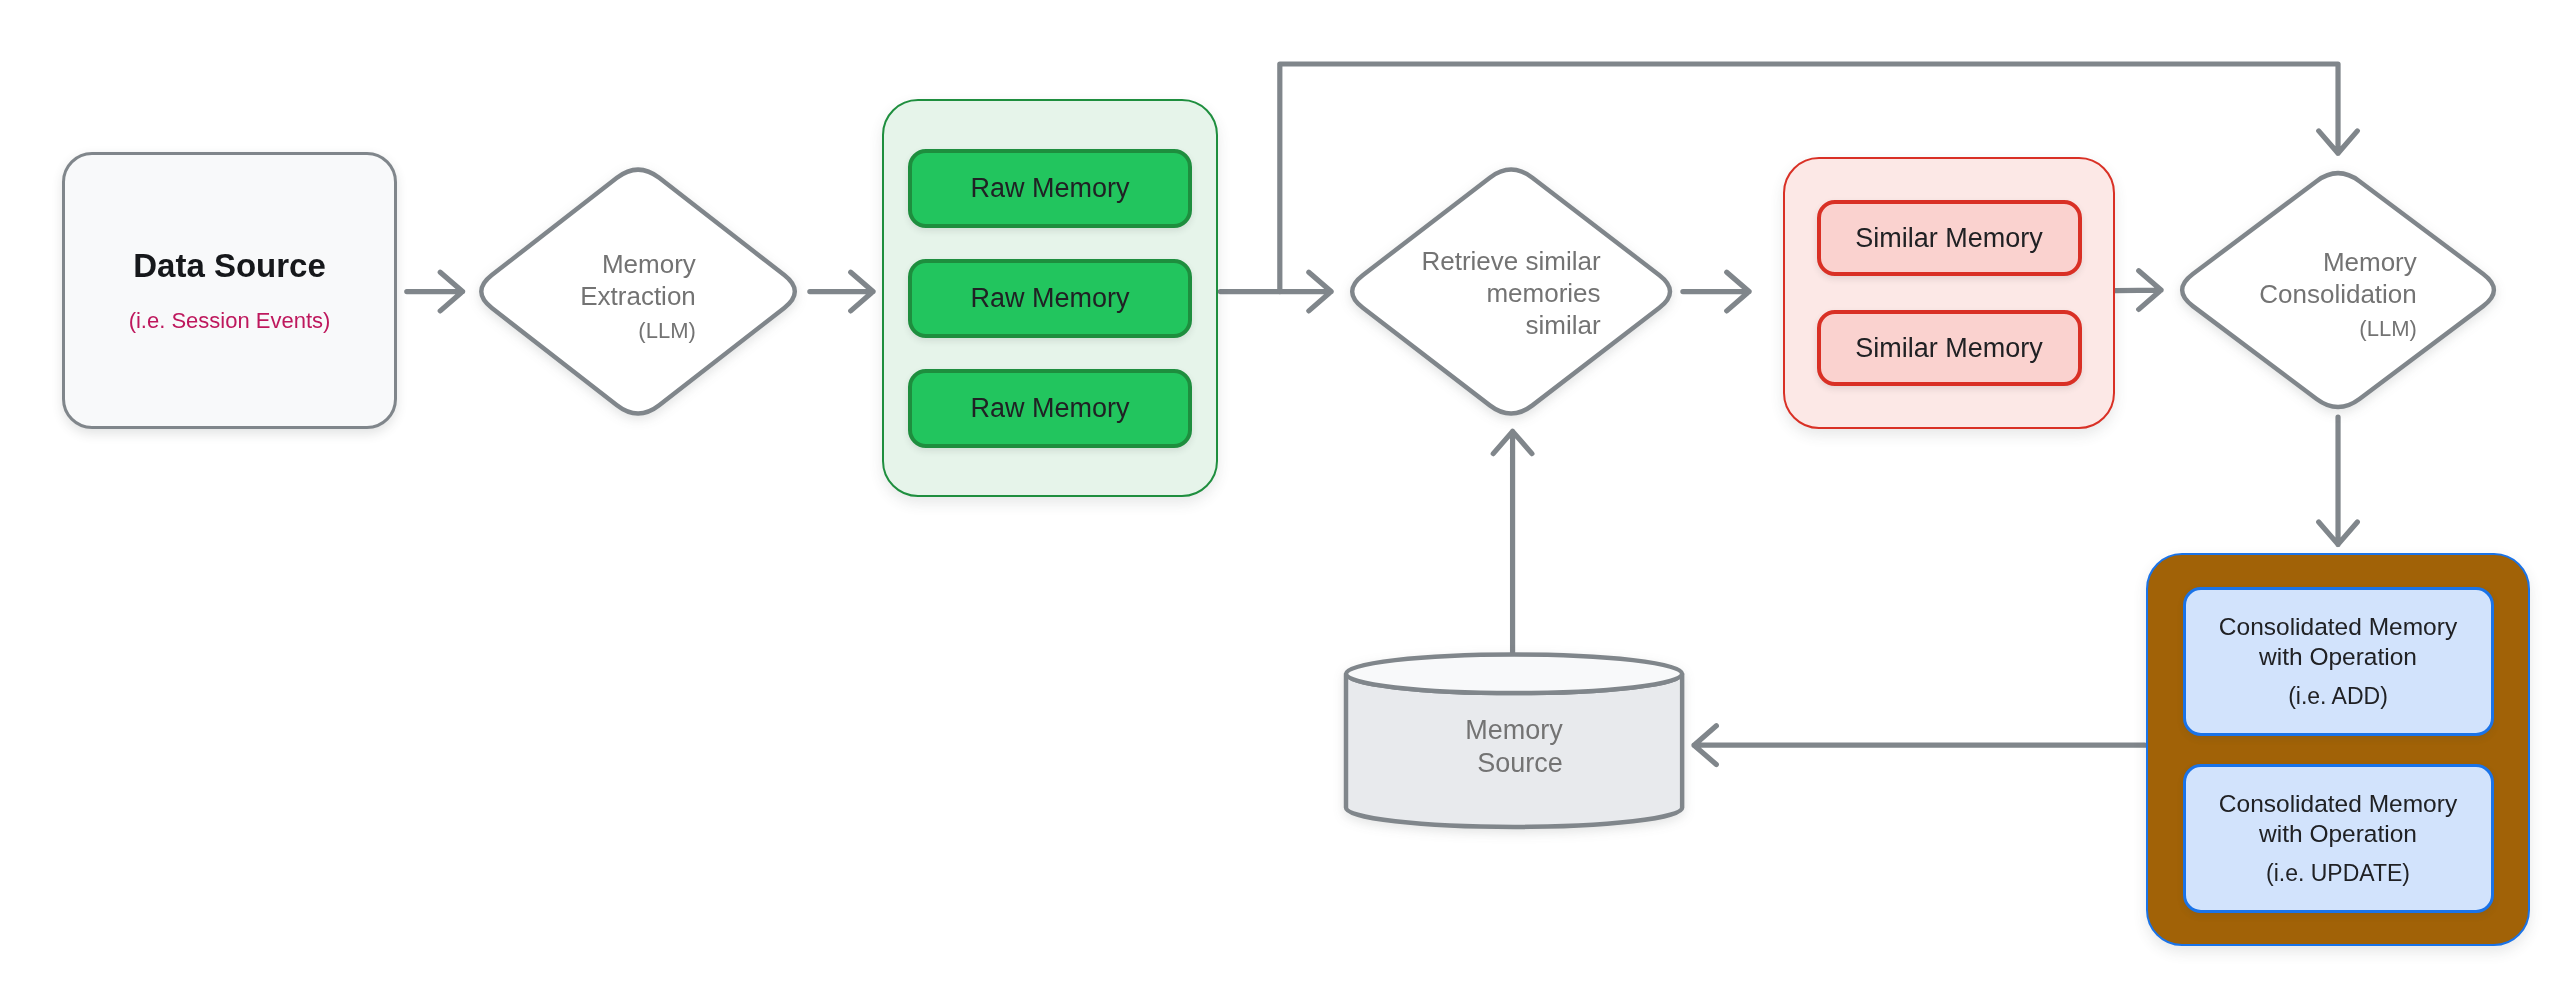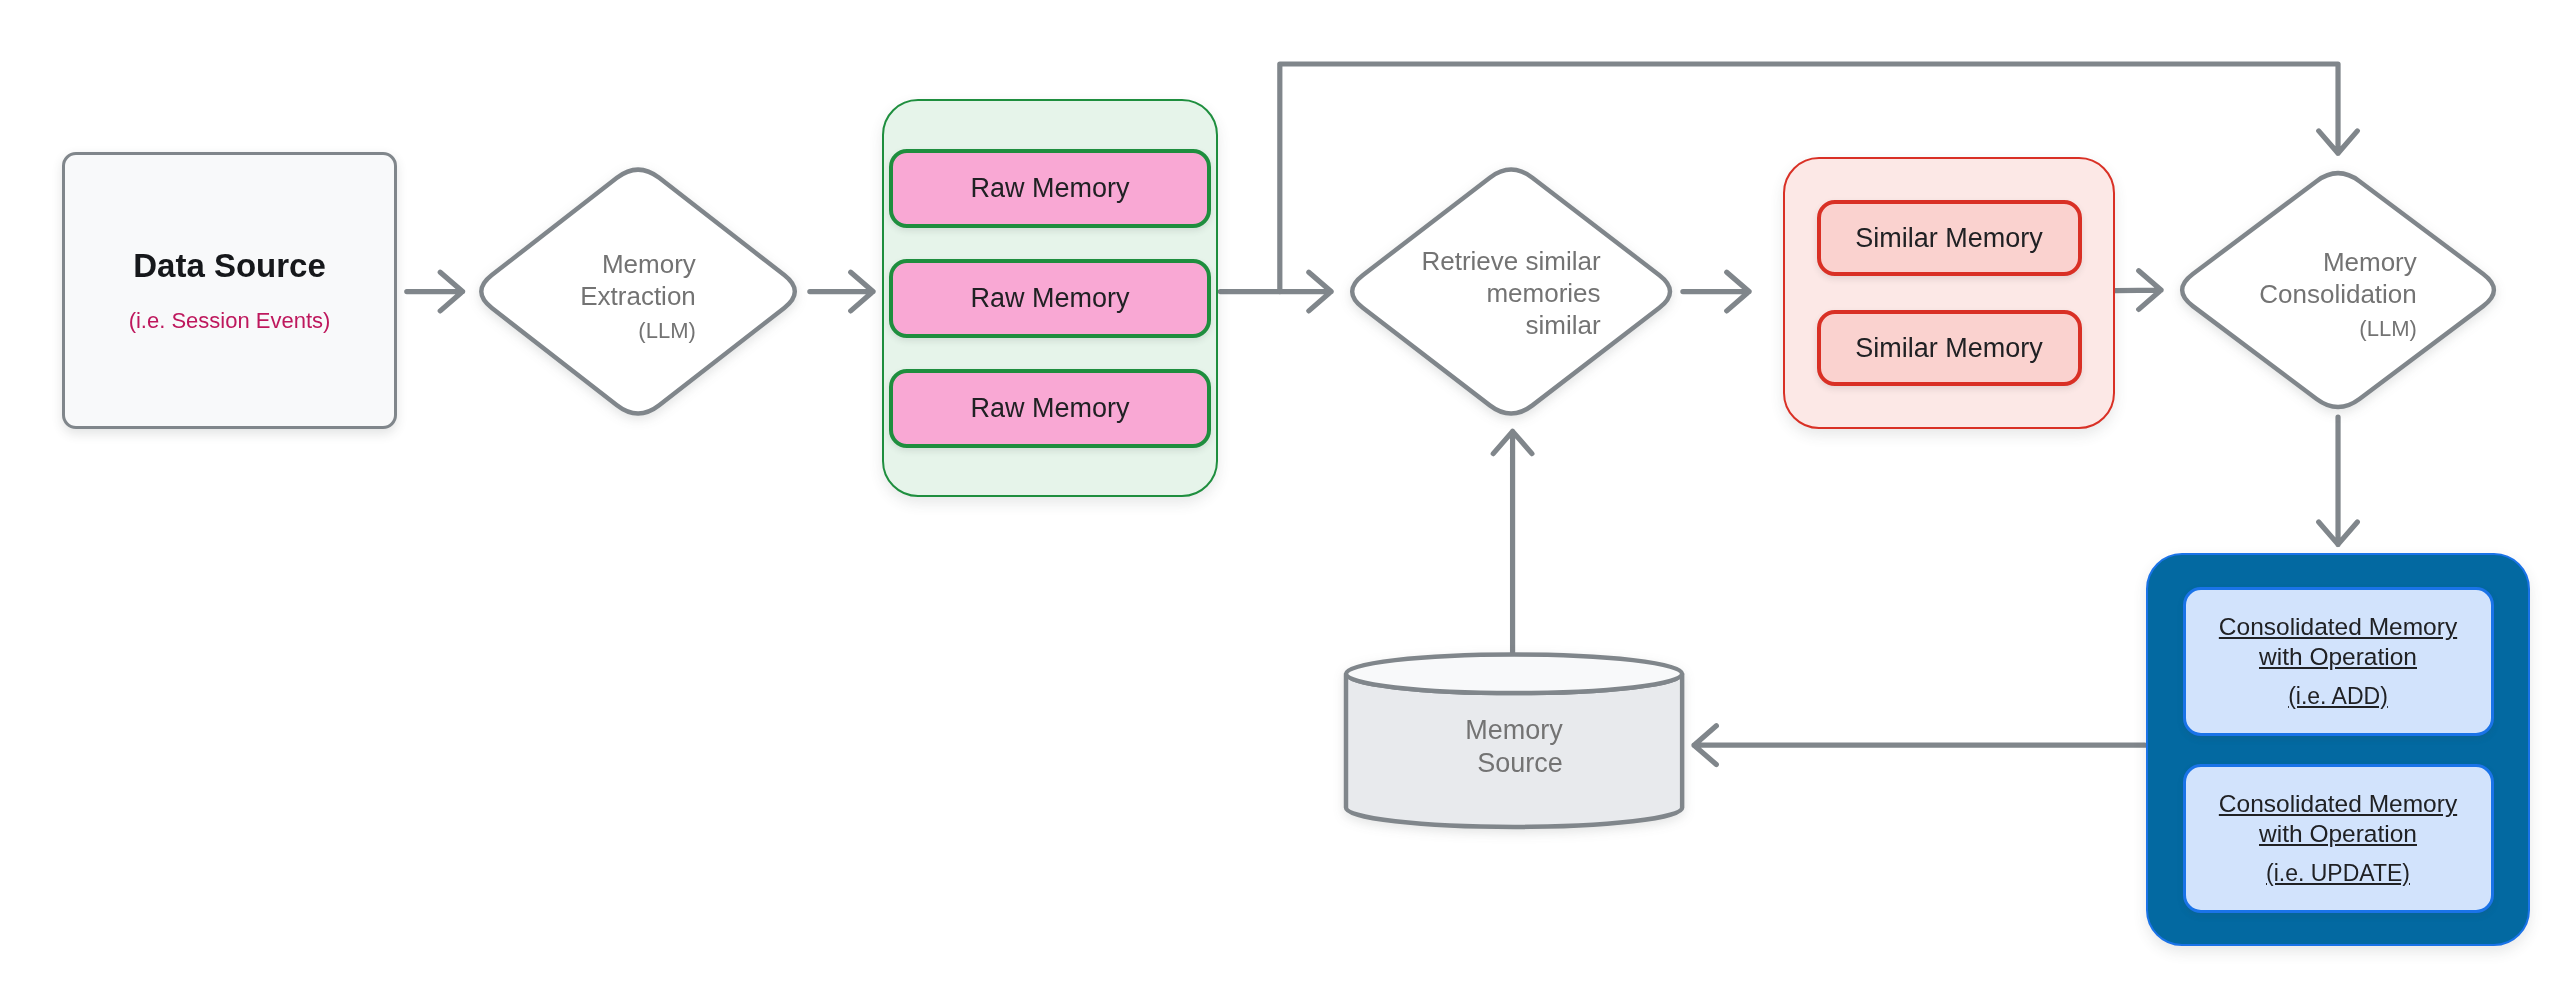--- a/index.html
+++ b/index.html
@@ -10,43 +10,43 @@
     font-family:"Liberation Sans", sans-serif;
     color:#202124;
     overflow:hidden;
   }
   .layer{position:absolute;left:0;top:0;}
   .connector{stroke:#80868B;stroke-width:7;fill:none;stroke-linecap:round;stroke-linejoin:round;}
   .shape{filter:drop-shadow(0 5px 7px rgba(60,64,67,.14));}
 
   .node-abs{position:absolute;box-sizing:border-box;}
   .gray-box{
-    background:#F8F9FA;border:3.7px solid #80868B;border-radius:14px;
+    background:#F8F9FA;border:3.7px solid #80868B;border-radius:30px;
     display:flex;flex-direction:column;align-items:center;justify-content:center;
     box-shadow:0 4.5px 10.4px rgba(60,64,67,.14);
     gap:16px;
   }
   .gray-box .title{font-size:33px;font-weight:700;color:#16181b;}
   .gray-box .subtitle{font-size:22px;margin-top:7.4px;color:#be185d;}
 
   .container{
     border-radius:36px;
     display:flex;flex-direction:column;align-items:center;justify-content:center;
     box-shadow:0 6px 13.4px rgba(60,64,67,.12);
   }
   .container.green{background:#E6F4EA;border:2.2px solid #1E8E3E;}
   .container.red{background:#FCE8E6;border:2.2px solid #D93025;margin-left:25px;}
-  .container.blue{background:#0369a1;border:2.2px solid #1A73E8;text-decoration:underline;}
+  .container.blue{background:#a16207;border:2.2px solid #1A73E8;}
 
   .item{
     box-sizing:border-box;border-radius:18px;
     display:flex;flex-direction:column;align-items:center;justify-content:center;
     text-align:center;box-shadow:0 3px 6.7px rgba(60,64,67,.12);
   }
-  .item.green{background:#f9a8d4;border:4.5px solid #1E8E3E;width:322px;height:79px;font-size:27px;}
+  .item.green{background:#22c55e;border:4.5px solid #1E8E3E;width:284px;height:79px;font-size:27px;}
   .item.red{background:#FAD2CF;border:4.5px solid #D93025;width:265px;height:76px;font-size:27px;}
   .item.blue{background:#D2E3FC;border:3.7px solid #1A73E8;width:311px;height:149px;}
   .container.green{gap:31px;}
   .container.red{gap:34px;}
   .container.blue{gap:28px;}
 
   .item.blue .line{display:block;font-size:24.5px;line-height:30px;}
   .item.blue .subtitle{display:block;font-size:23px;margin-top:10.4px;}
 
   .overlay-label{

